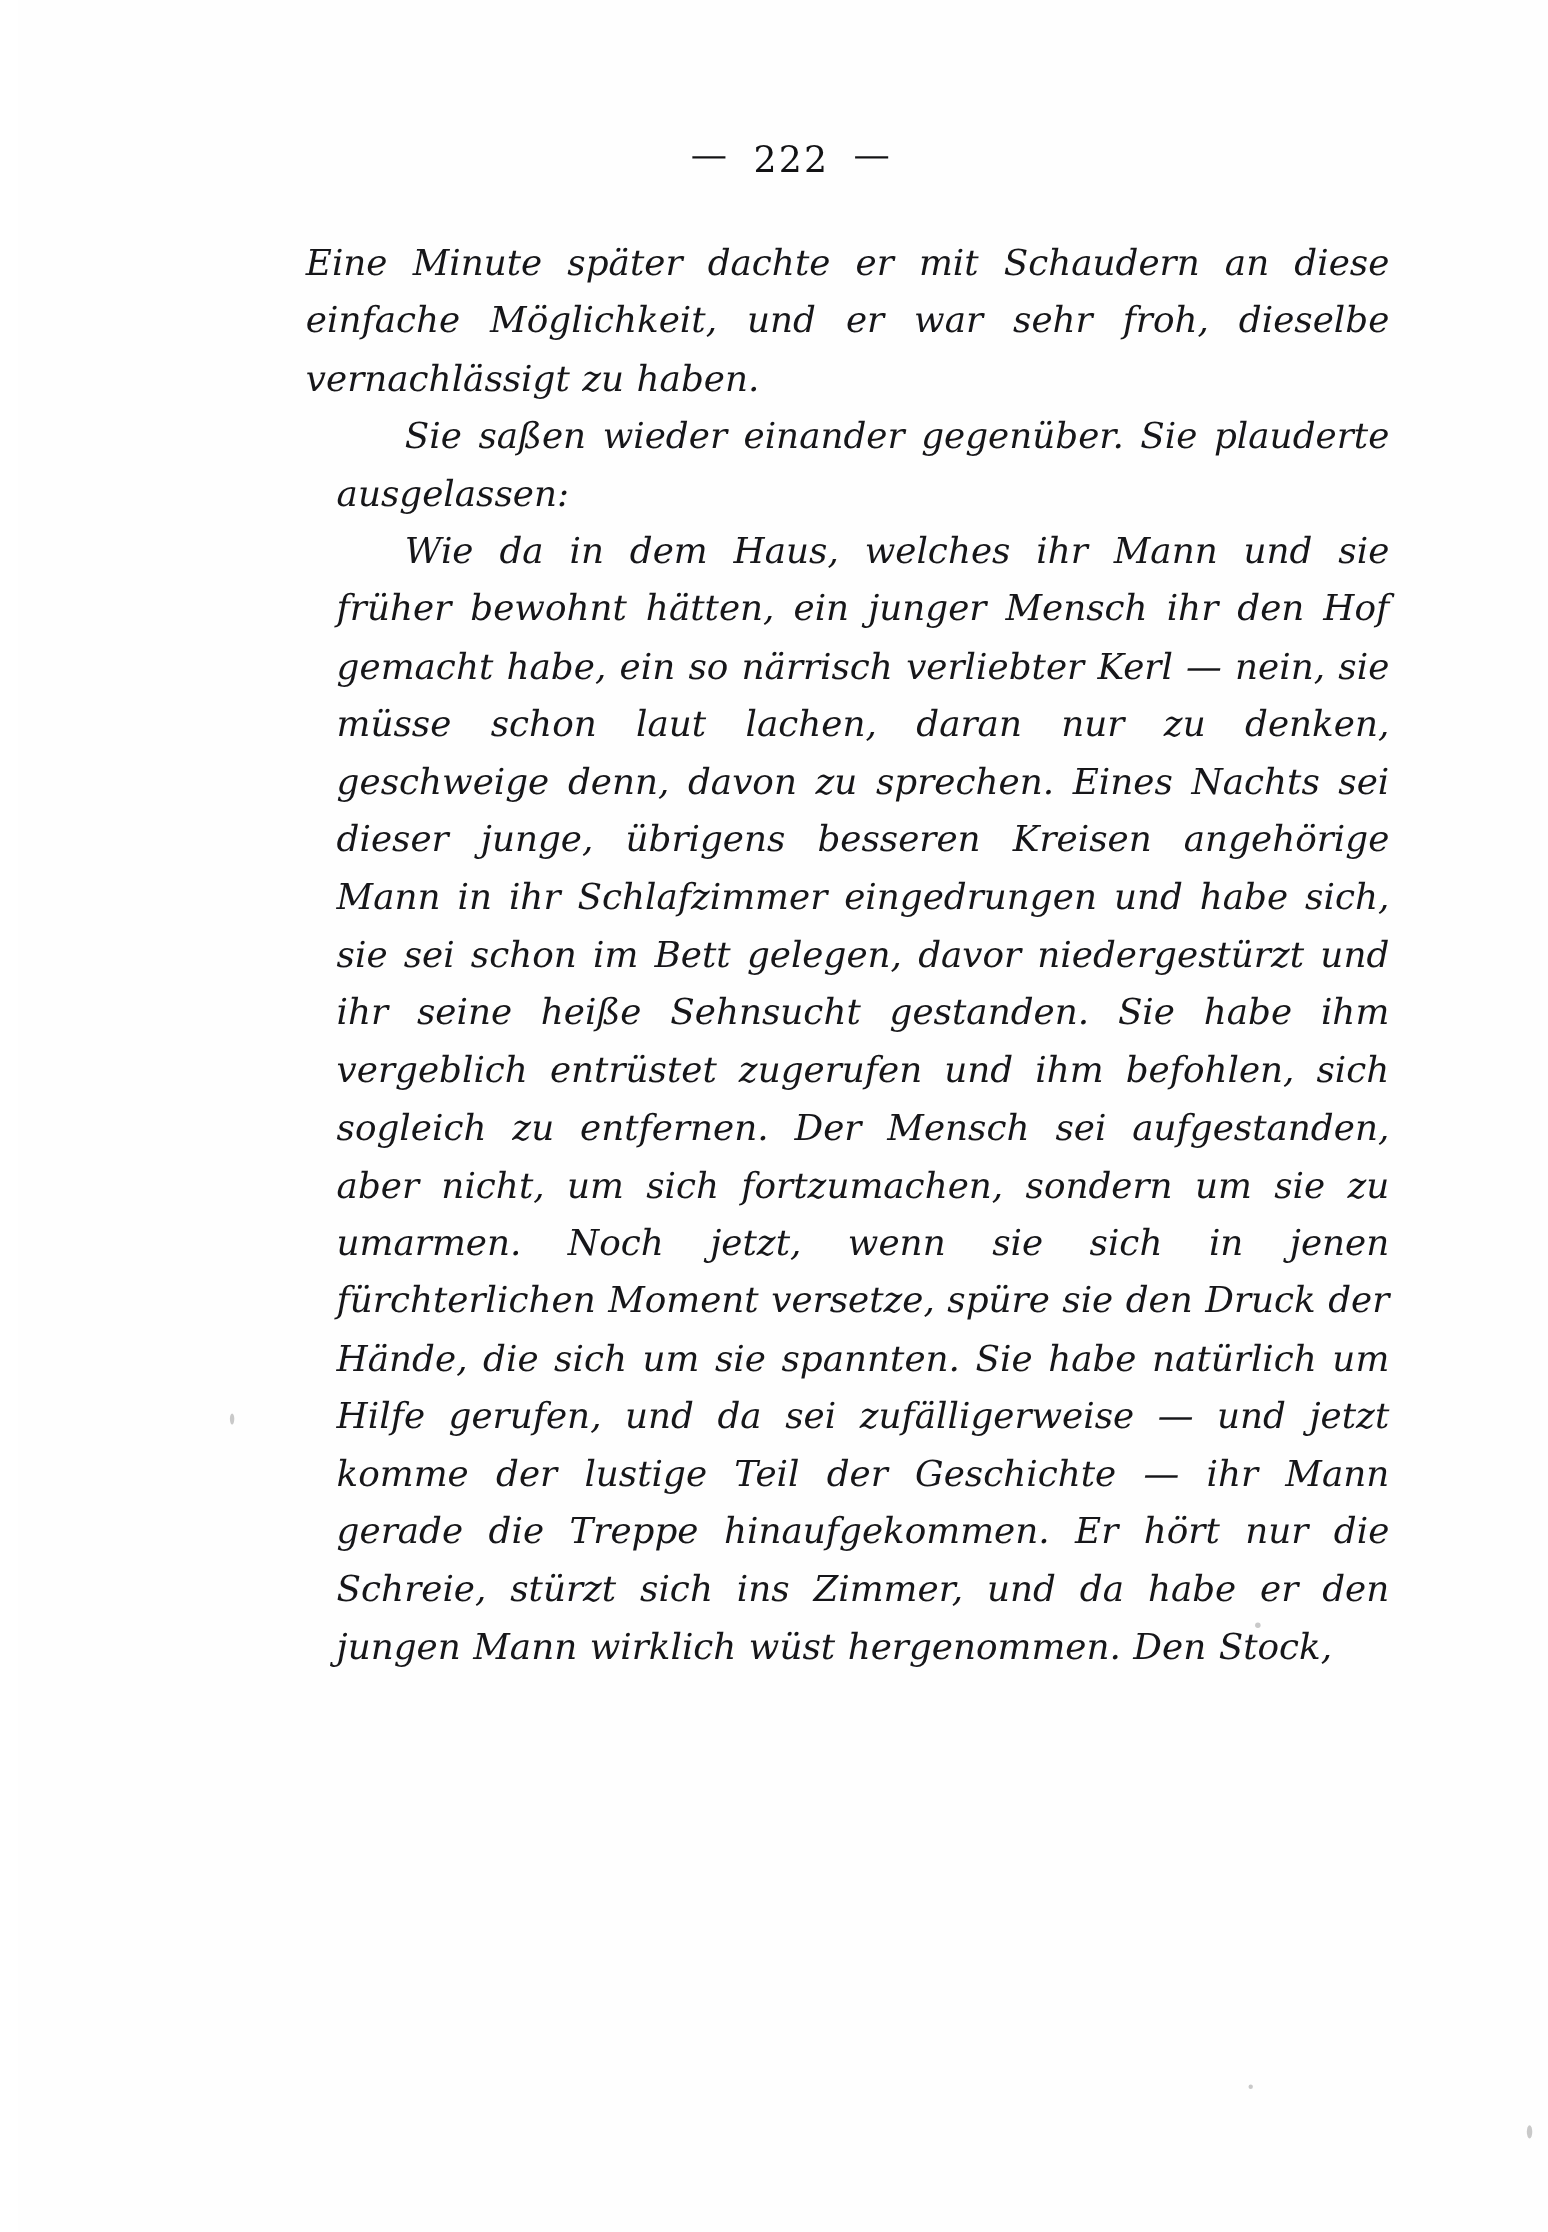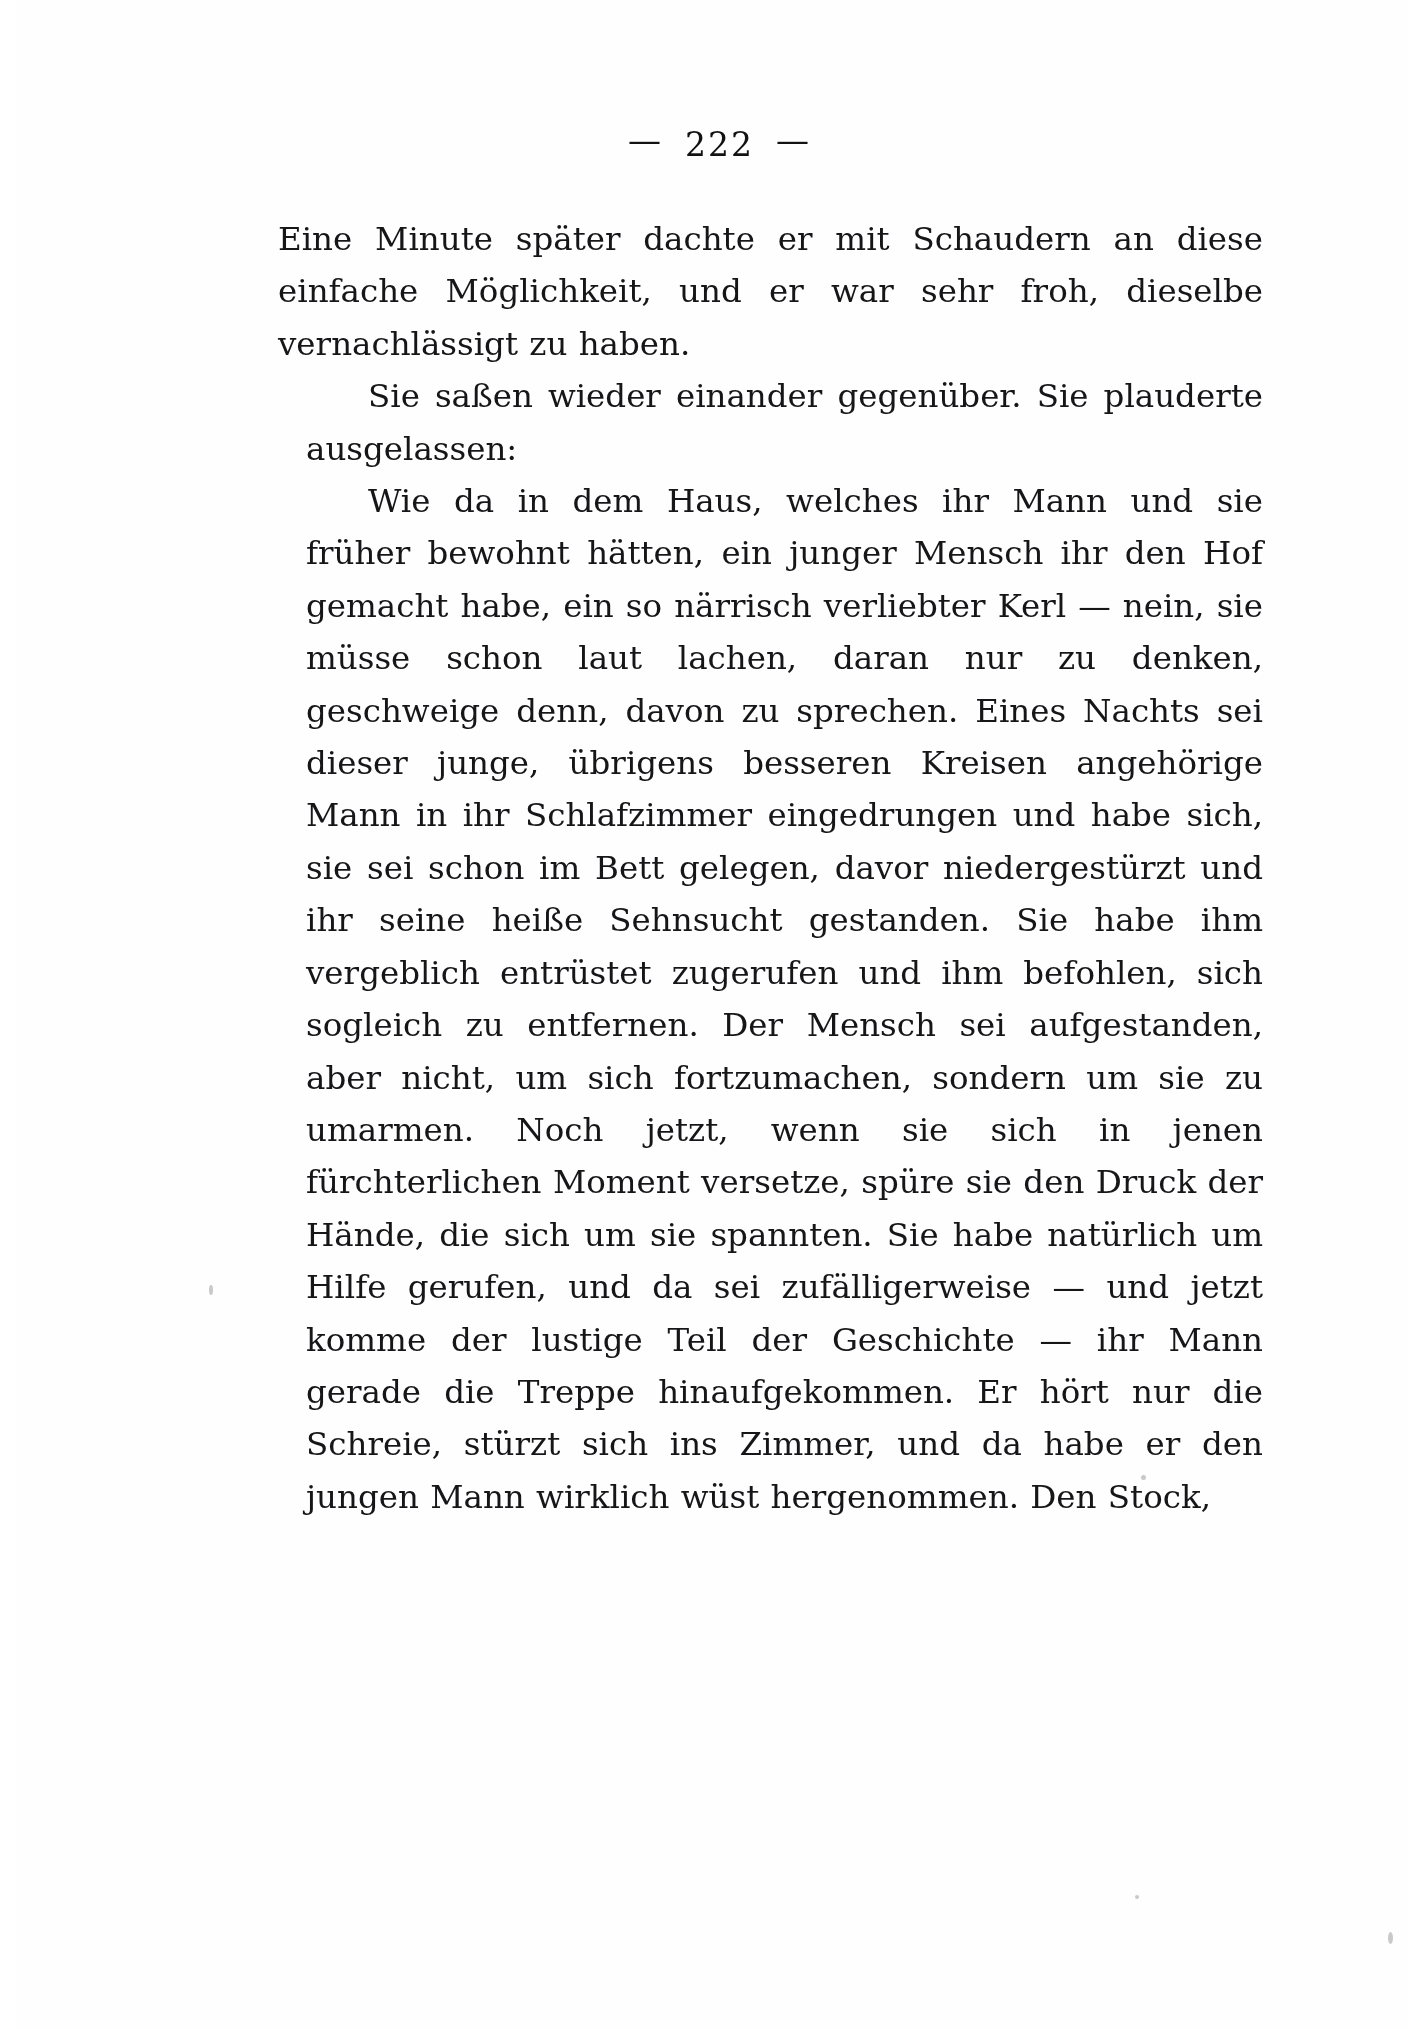--- a/index.html
+++ b/index.html
@@ -60,20 +60,21 @@
   }
   
   .body-text, .page-header {
     font-family: "DejaVu Serif", serif;
     font-weight: 500;
     -webkit-font-smoothing: antialiased;
   }
   .body-text {
     font-stretch: normal;
     word-spacing: 1px;
+    font-style: italic;
   }
   .speckle {
     position: absolute;
     background: #c9c9c9;
     border-radius: 50%;
   }
   .sp1 { left: 193px; top: 1285px; width: 4px; height: 10px; }
   .sp2 { left: 1125px; top: 1475px; width: 5px; height: 5px; }
   .sp3 { left: 1372px; top: 1932px; width: 5px; height: 12px; }
   .sp4 { left: 1119px; top: 1895px; width: 4px; height: 4px; }

